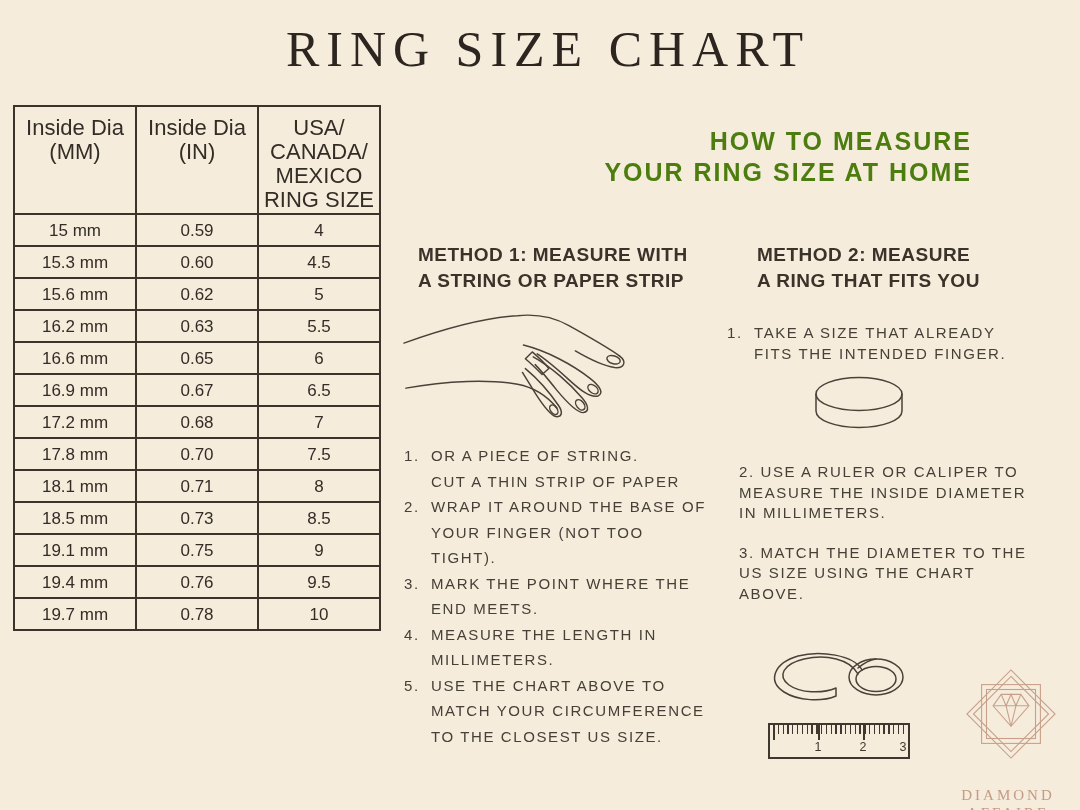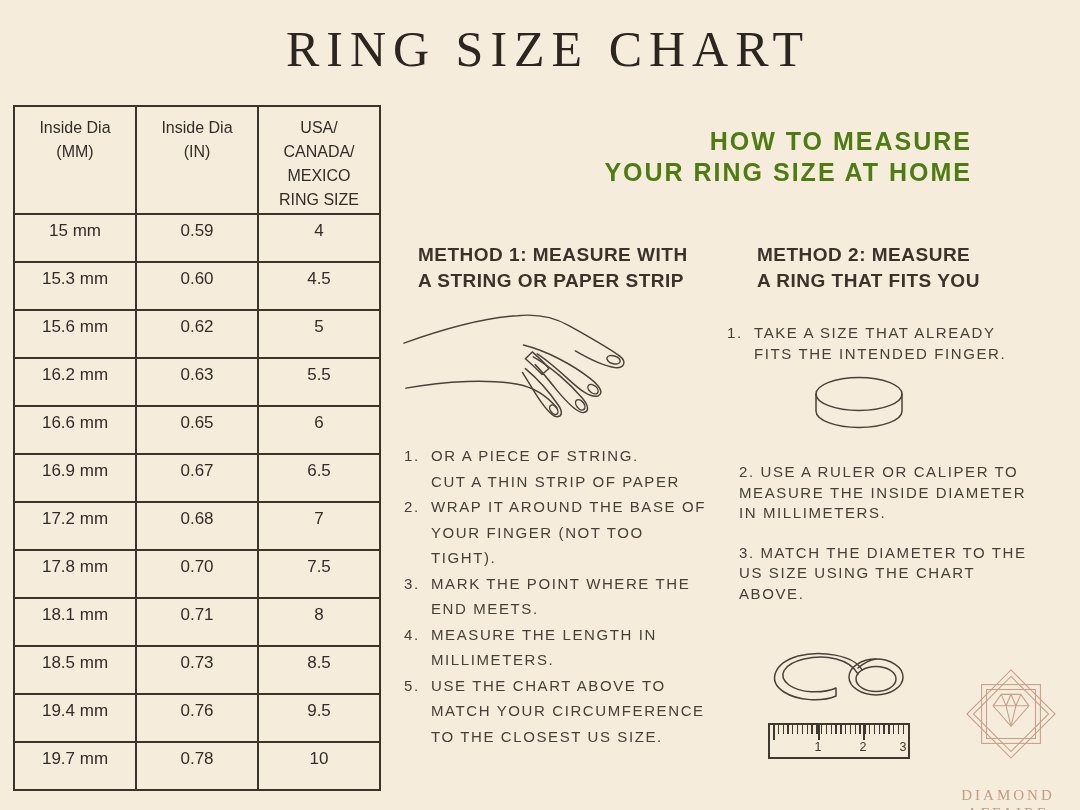--- a/index.html
+++ b/index.html
@@ -16,24 +16,24 @@
   
   .size-table{
     position:absolute;left:13px;top:105px;width:368px;
     border-collapse:collapse;table-layout:fixed;
   }
   .size-table th,.size-table td{
     border:2px solid #3a342b;text-align:center;vertical-align:top;
     box-sizing:border-box;color:#332d26;
   }
   .size-table th{
-    height:108px;font-weight:400;font-size:16px;line-height:24px;padding-top:9px;
+    height:108px;font-weight:400;font-size:22px;line-height:24px;padding-top:9px;
   }
   .size-table td{
-    height:48px;font-size:17px;line-height:22px;padding-top:5px;
+    height:32px;font-size:17px;line-height:22px;padding-top:5px;
   }
   
   .guide-heading{
     position:absolute;left:452px;top:126px;width:520px;text-align:right;
     font-size:25px;font-weight:700;letter-spacing:2px;line-height:31px;color:#4d7c0f;
   }
   .m-title{
     position:absolute;font-size:19px;font-weight:700;letter-spacing:.5px;
     line-height:26px;color:#3b332a;
   }
@@ -144,20 +144,25 @@
         <td>18.1 mm</td>
         <td>0.71</td>
         <td>8</td>
       </tr>
       <tr>
         <td>18.5 mm</td>
         <td>0.73</td>
         <td>8.5</td>
       </tr>
       <tr>
+        <td>19.1 mm</td>
+        <td>0.75</td>
+        <td>9</td>
+      </tr>
+      <tr>
         <td>19.4 mm</td>
         <td>0.76</td>
         <td>9.5</td>
       </tr>
       <tr>
         <td>19.7 mm</td>
         <td>0.78</td>
         <td>10</td>
       </tr>
     </tbody>

